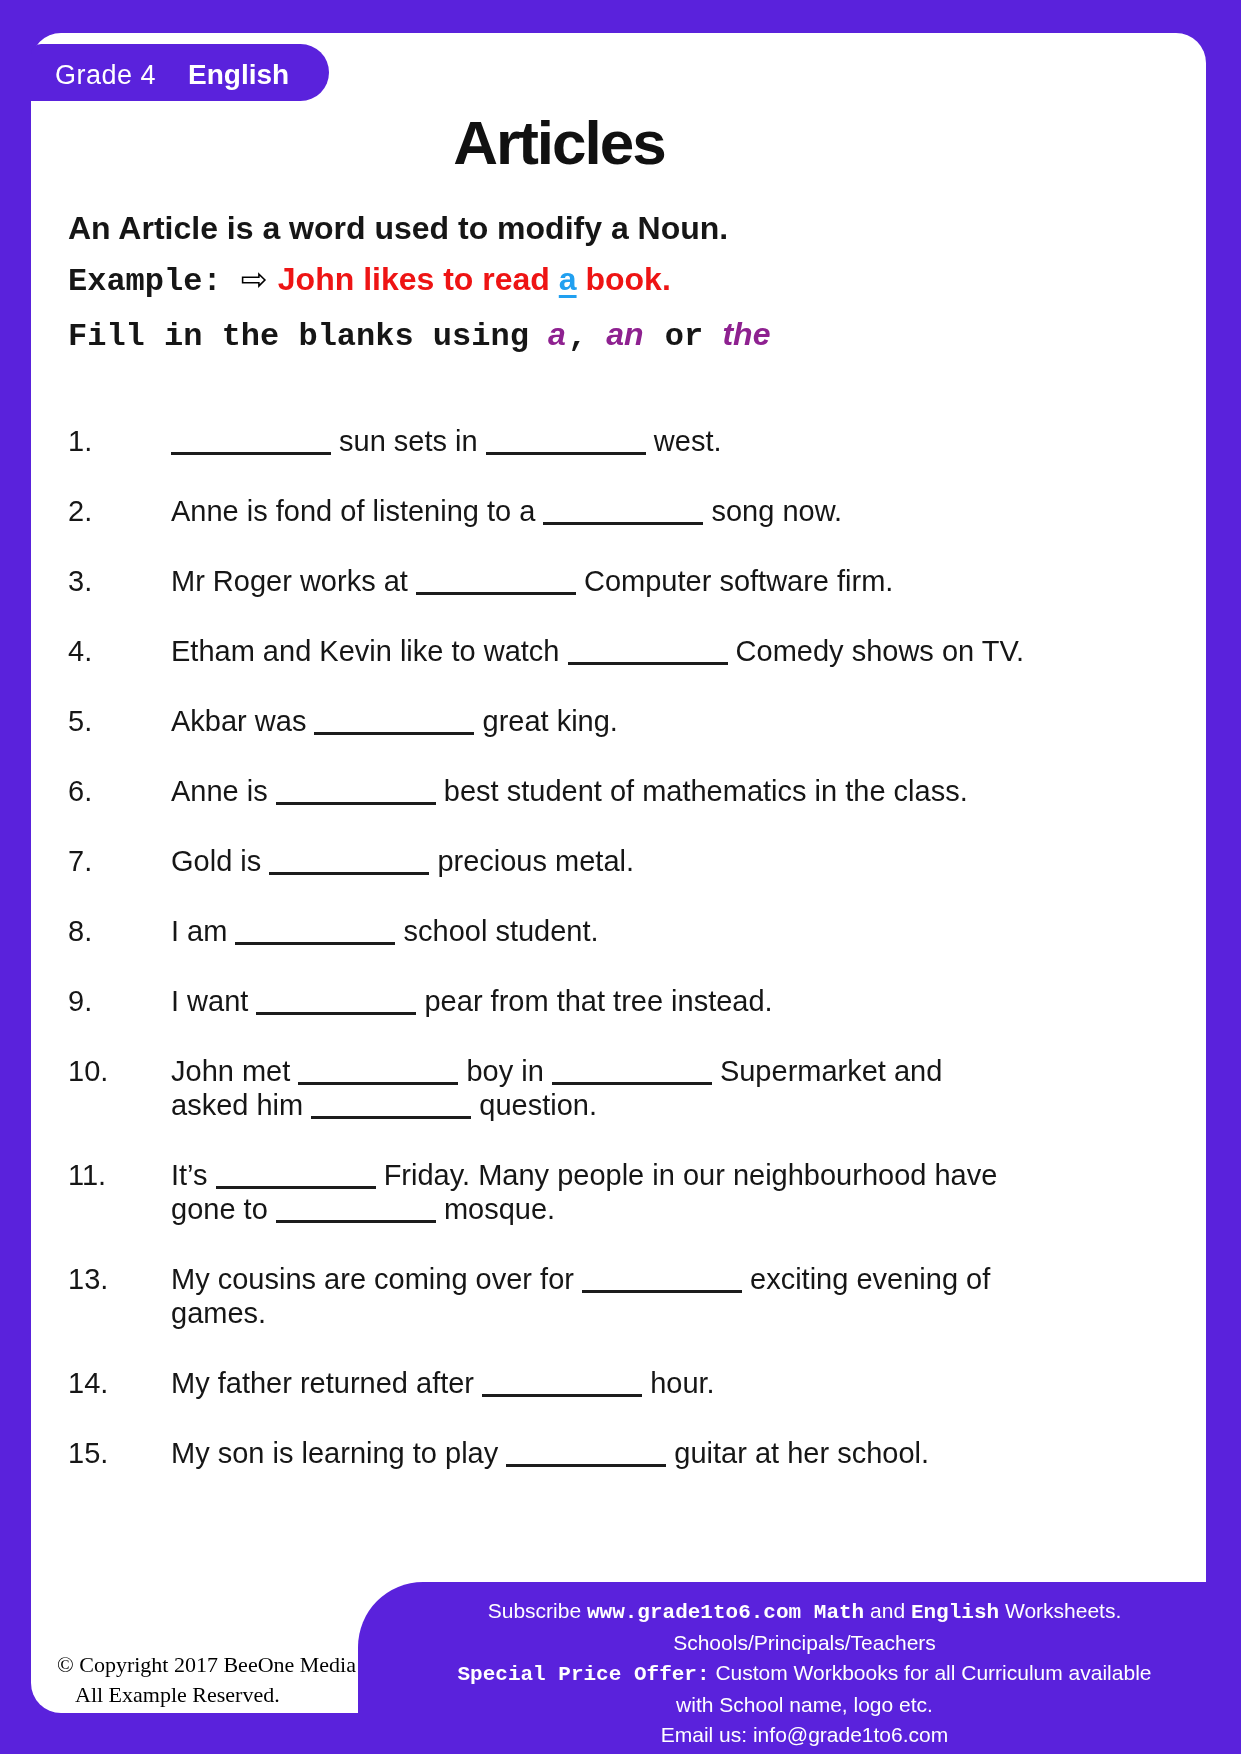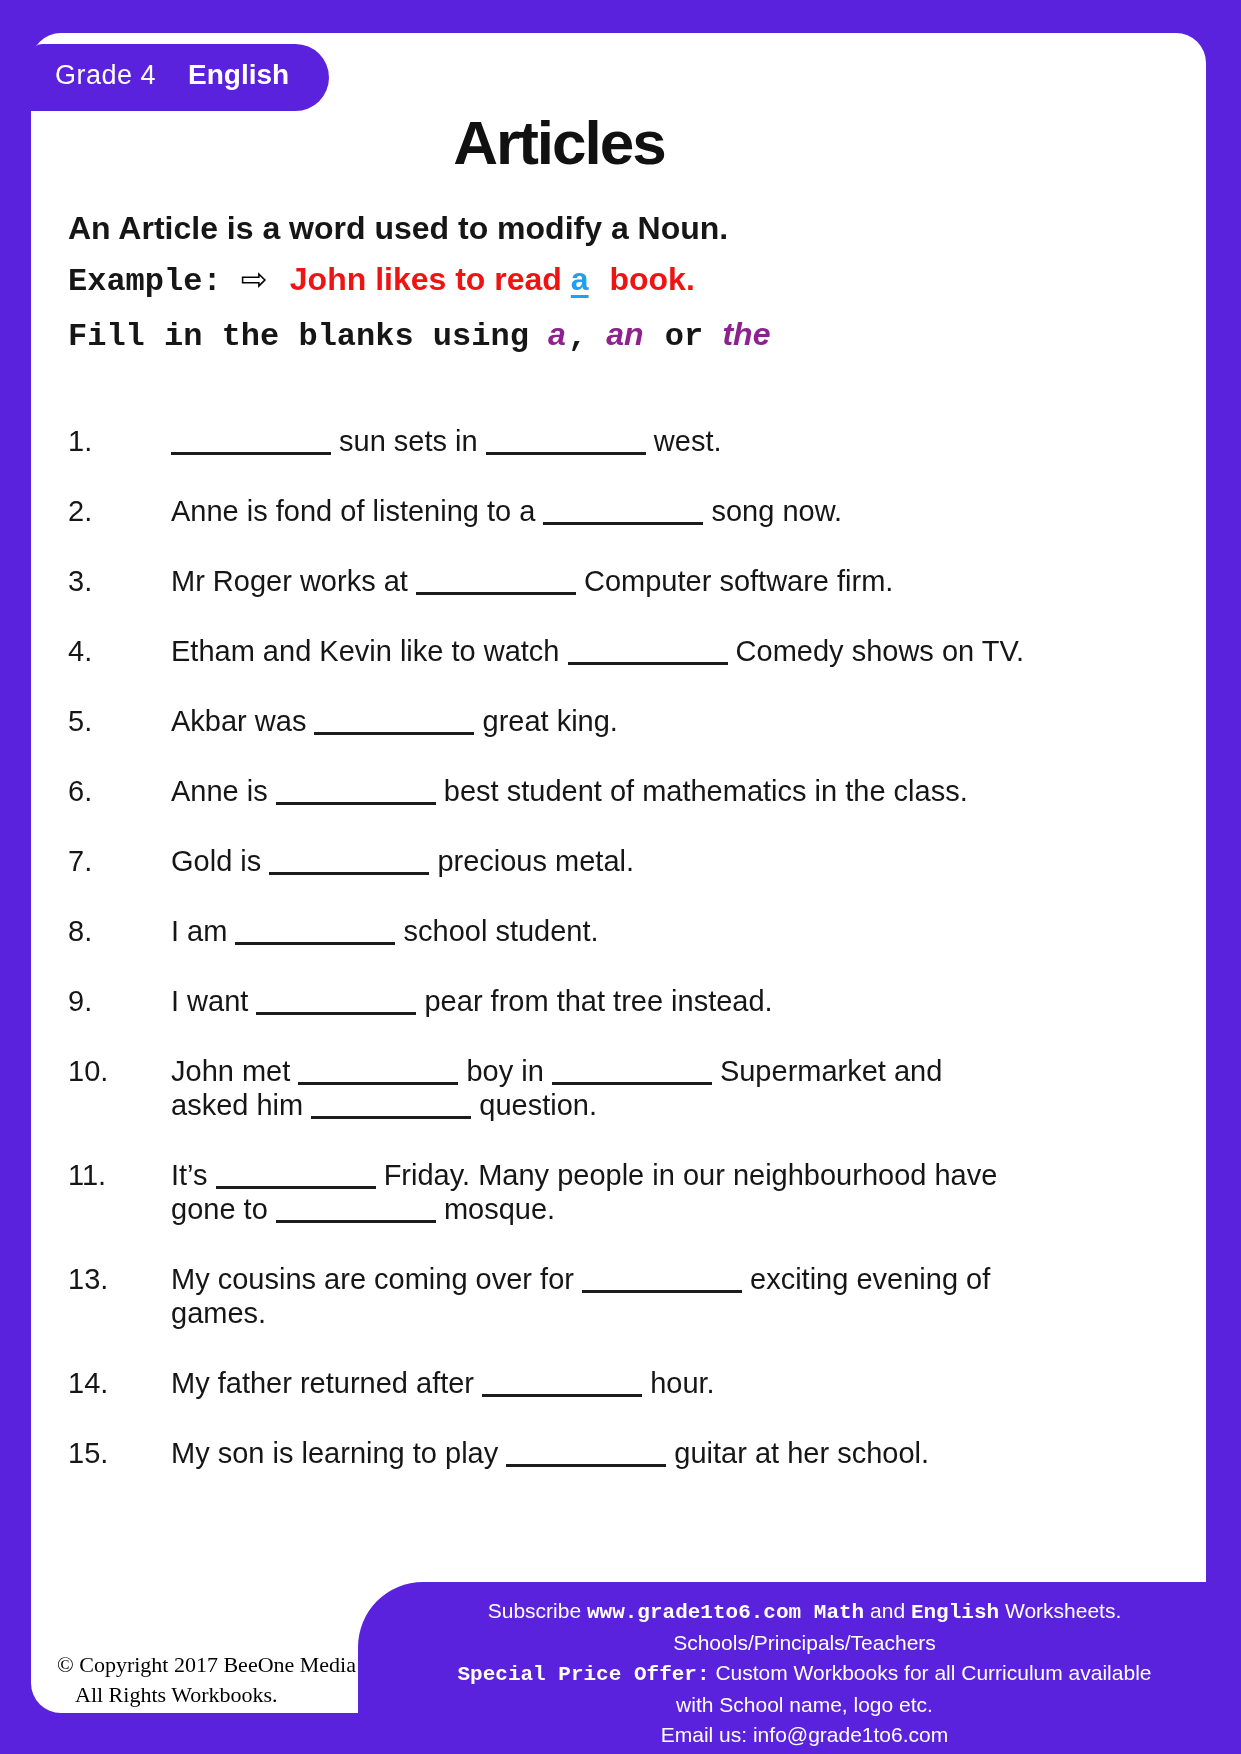--- a/index.html
+++ b/index.html
@@ -17,39 +17,39 @@
     color:var(--ink);
   }
   .sheet{
     position:absolute;left:31px;top:33px;width:1175px;height:1680px;
     background:#ffffff;border-radius:30px;
   }
   .badge{
     position:absolute;left:31px;top:44px;
     background:var(--purple);color:#fff;
     border-radius:14px 40px 40px 0;
-    padding:16px 40px 21px 24px;
+    padding:16px 40px 11px 24px;
     font-size:27px;line-height:30px;
     display:flex;align-items:baseline;gap:32px;
   }
   .badge .grade{font-weight:400;letter-spacing:.5px;}
   .badge .subject{font-weight:700;font-size:28px;}
   .content{
     position:absolute;left:68px;top:95px;width:1062px;
   }
   h1.title{
     margin:0 80px 16px 0;text-align:center;
     font-size:62px;line-height:95px;font-weight:700;color:#111;
     letter-spacing:-2px;
   }
   .intro p{margin:6px 0 0 0;font-size:32px;line-height:46px;font-weight:700;}
   .intro p.first{margin-top:0;line-height:44px;}
   .seg-host{white-space:pre-wrap;}
   .sg-bold{font-weight:700;font-family:Liberation Mono, monospace;}
-  .sg-red{color:var(--red);font-weight:700;margin-left:12px;}
+  .sg-red{color:var(--red);font-weight:700;}
   .sg-blue{
     color:var(--blue);font-weight:700;
     text-decoration:underline;text-decoration-thickness:3px;text-underline-offset:5px;
   }
   .sg-purple{color:var(--magenta);font-weight:700;font-style:italic;padding-right:2px;}
   .sg-arrow{font-family:"DejaVu Sans",sans-serif;font-weight:400;color:#000;}
   ol.questions{
     list-style:none;margin:64px 0 0 0;padding:0;
     font-size:29px;color:var(--ink);
   }
@@ -184,21 +184,21 @@
         <span class="qnum">15.</span>
         <span class="qtext">
           <div class="qline"><span class="">My son is learning to play </span><span class="blank"></span><span class=""> guitar at her school.</span></div>
         </span>
       </li>
     </ol>
 </div>
 
 <div class="copyright">
   <div class="c1">© Copyright 2017 BeeOne Media Pvt. Ltd.</div>
-  <div class="c2">All Rights Workbooks.</div>
+  <div class="c2">All Example Reserved.</div>
 </div>
 
 <div class="footer">
   <div>
       <div class="fline"><span class="">Subscribe </span><span class="sg-bold">www.grade1to6.com Math</span><span class=""> and </span><span class="sg-bold">English</span><span class=""> Worksheets.</span></div>
       <div class="fline"><span class="">Schools/Principals/Teachers</span></div>
       <div class="fline"><span class="sg-bold">Special Price Offer:</span><span class=""> Custom Workbooks for all Curriculum available</span></div>
       <div class="fline"><span class="">with School name, logo etc.</span></div>
       <div class="fline"><span class="">Email us: info@grade1to6.com</span></div>
     </div>

